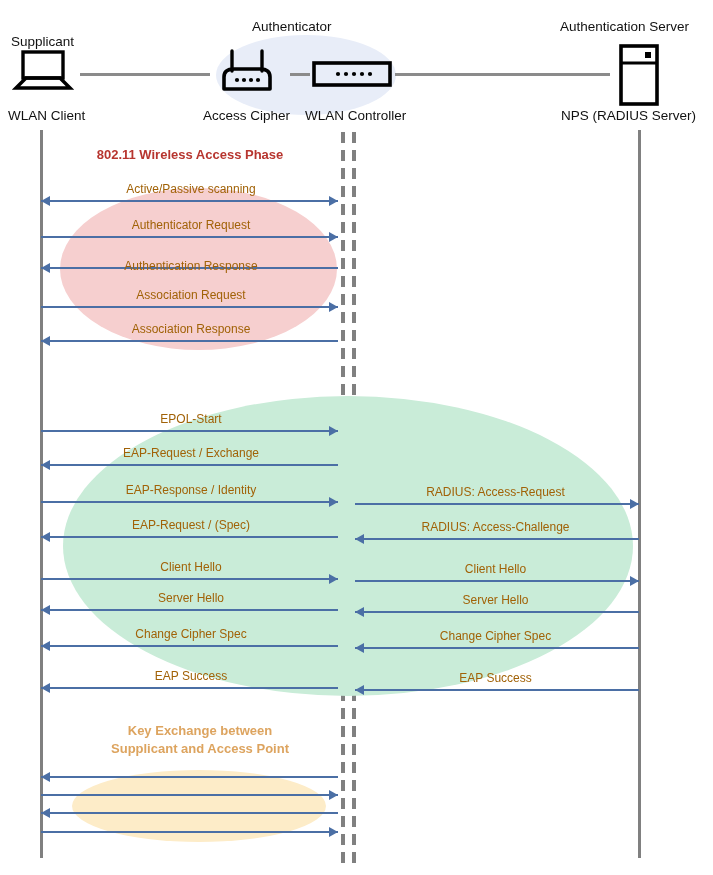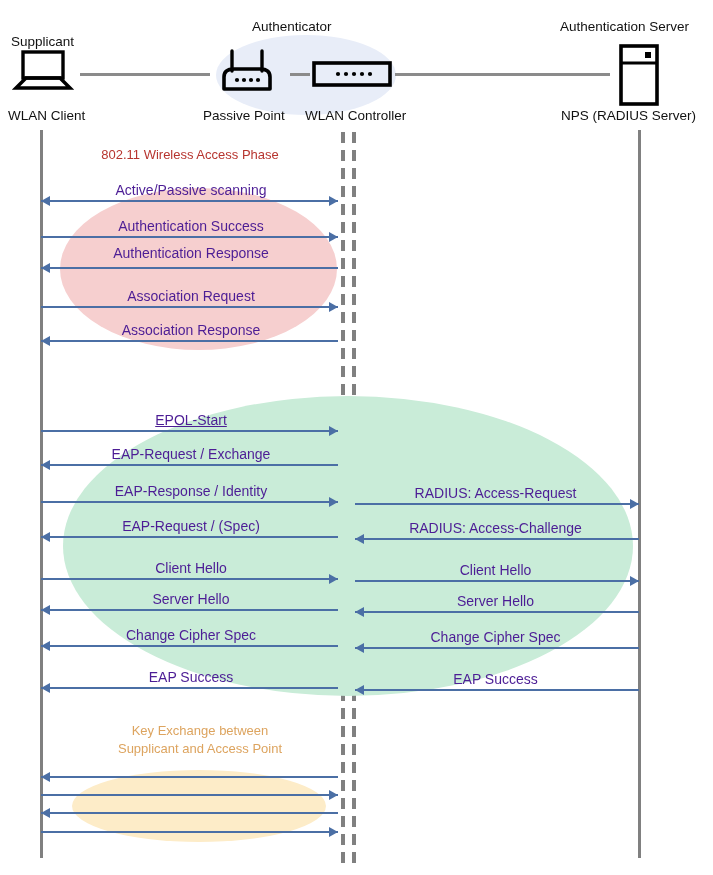--- a/index.html
+++ b/index.html
@@ -24,24 +24,24 @@
   .dashseg{position:absolute;width:4px;background:#808080;}
 
   
   .wire{position:absolute;height:3px;background:#8b8b8b;}
 
   
   .msg{position:absolute;height:2px;background:#4b6fa5;}
   .head{position:absolute;width:0;height:0;}
   .head-r{border-top:5px solid transparent;border-bottom:5px solid transparent;border-left:9px solid #4b6fa5;}
   .head-l{border-top:5px solid transparent;border-bottom:5px solid transparent;border-right:9px solid #4b6fa5;}
-  .msg-label{position:absolute;font-size:14px;color:#4c1d95;white-space:nowrap;text-align:center;}
-
-  
-  .phase-cap{position:absolute;font-size:13px;white-space:nowrap;text-align:center;line-height:1.45;}
+  .msg-label{position:absolute;font-size:12px;color:#a16207;white-space:nowrap;text-align:center;}
+
+  
+  .phase-cap{position:absolute;font-size:13px;white-space:nowrap;text-align:center;line-height:1.45;font-weight:bold;}
 
   
   .icon-wrap{position:absolute;}
   svg{display:block;}
 </style>
 </head>
 <body>
 
 <div id="stage">
 
@@ -87,21 +87,21 @@
 
   <div class="icon-wrap" style="left:618px;top:44px;">
     <svg width="42" height="62" viewBox="0 0 42 62">
       <rect x="3" y="2" width="36" height="58" fill="none" stroke="#000" stroke-width="3.6"></rect>
       <line x1="3" y1="19" x2="39" y2="19" stroke="#000" stroke-width="3.2"></line>
       <rect x="27" y="8" width="6" height="6" fill="#000"></rect>
     </svg>
   </div>
 
   <div class="abs node-label" style="left:8px;top:108px;">WLAN Client</div>
-  <div class="abs node-label" style="left:203px;top:108px;">Passive Point</div>
+  <div class="abs node-label" style="left:203px;top:108px;">Access Cipher</div>
   <div class="abs node-label" style="left:305px;top:108px;">WLAN Controller</div>
   <div class="abs node-label" style="left:561px;top:108px;">NPS (RADIUS Server)</div>
 
   <div class="lifeline abs" style="left:40px;top:130px;height:728px;"></div>
   <div class="lifeline abs" style="left:638px;top:130px;height:728px;"></div>
 
   <div id="dash-a">
       <div class="dashseg" style="left: 341px; top: 132px; height: 11px;"></div>
       <div class="dashseg" style="left: 341px; top: 150px; height: 11px;"></div>
       <div class="dashseg" style="left: 341px; top: 168px; height: 11px;"></div>
@@ -198,33 +198,33 @@
   <div class="phase-cap" style="left:51px;top:740px;width:298px;color:#dda45f;">Supplicant and Access Point</div>
   <div class="phase-cap" style="left:51px;top:722px;width:298px;color:#dda45f;">Key Exchange between</div>
 
   <div id="arrows">
       <div class="msg" style="left: 41px; top: 200px; width: 297px;"></div>
       <div class="head head-r" style="top: 196px; left: 329px;"></div>
       <div class="head head-l" style="top: 196px; left: 41px;"></div>
       <div class="msg-label" style="left: 41px; top: 182px; width: 300px;">Active/Passive scanning</div>
       <div class="msg" style="left: 41px; top: 236px; width: 297px;"></div>
       <div class="head head-r" style="top: 232px; left: 329px;"></div>
-      <div class="msg-label" style="left: 41px; top: 218px; width: 300px;">Authentication Success</div>
+      <div class="msg-label" style="left: 41px; top: 218px; width: 300px;">Authenticator Request</div>
       <div class="msg" style="left: 41px; top: 267px; width: 297px;"></div>
       <div class="head head-l" style="top: 263px; left: 41px;"></div>
-      <div class="msg-label" style="left: 41px; top: 245px; width: 300px;">Authentication Response</div>
+      <div class="msg-label" style="left: 41px; top: 259px; width: 300px;">Authentication Response</div>
       <div class="msg" style="left: 41px; top: 306px; width: 297px;"></div>
       <div class="head head-r" style="top: 302px; left: 329px;"></div>
       <div class="msg-label" style="left: 41px; top: 288px; width: 300px;">Association Request</div>
       <div class="msg" style="left: 41px; top: 340px; width: 297px;"></div>
       <div class="head head-l" style="top: 336px; left: 41px;"></div>
       <div class="msg-label" style="left: 41px; top: 322px; width: 300px;">Association Response</div>
       <div class="msg" style="left: 41px; top: 430px; width: 297px;"></div>
       <div class="head head-r" style="top: 426px; left: 329px;"></div>
-      <div class="msg-label" style="left: 41px; top: 412px; width: 300px; text-decoration: underline;">EPOL-Start</div>
+      <div class="msg-label" style="left: 41px; top: 412px; width: 300px;">EPOL-Start</div>
       <div class="msg" style="left: 41px; top: 464px; width: 297px;"></div>
       <div class="head head-l" style="top: 460px; left: 41px;"></div>
       <div class="msg-label" style="left: 41px; top: 446px; width: 300px;">EAP-Request / Exchange</div>
       <div class="msg" style="left: 41px; top: 501px; width: 297px;"></div>
       <div class="head head-r" style="top: 497px; left: 329px;"></div>
       <div class="msg-label" style="left: 41px; top: 483px; width: 300px;">EAP-Response / Identity</div>
       <div class="msg" style="left: 355px; top: 503px; width: 284px;"></div>
       <div class="head head-r" style="top: 499px; left: 630px;"></div>
       <div class="msg-label" style="left: 345.5px; top: 485px; width: 300px;">RADIUS: Access-Request</div>
       <div class="msg" style="left: 41px; top: 536px; width: 297px;"></div>

